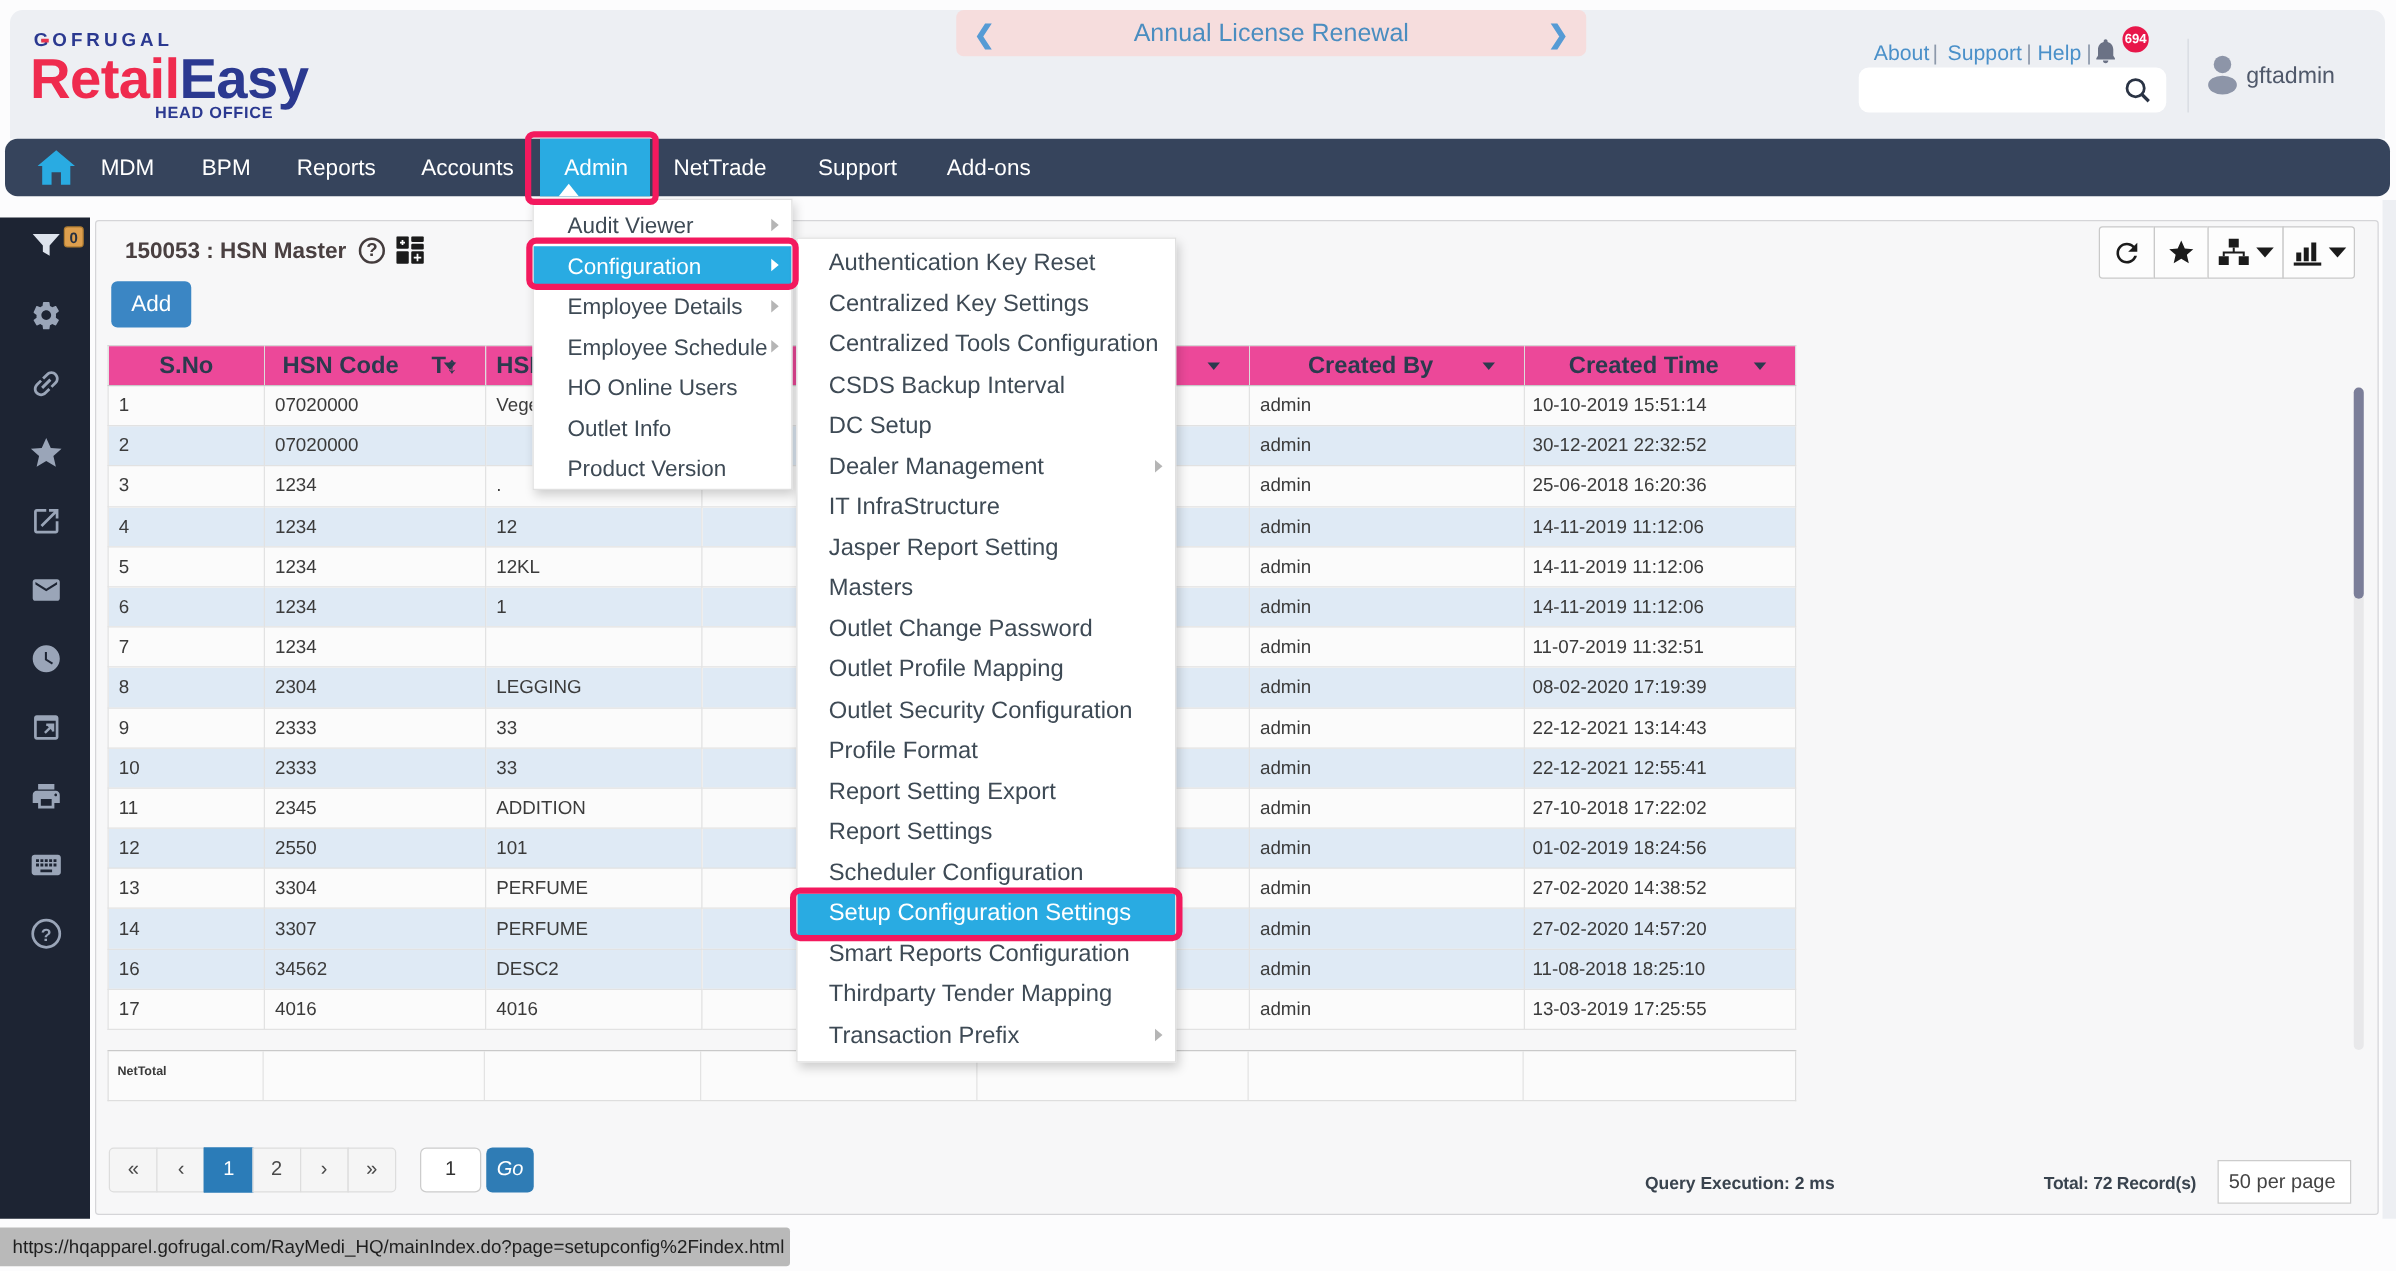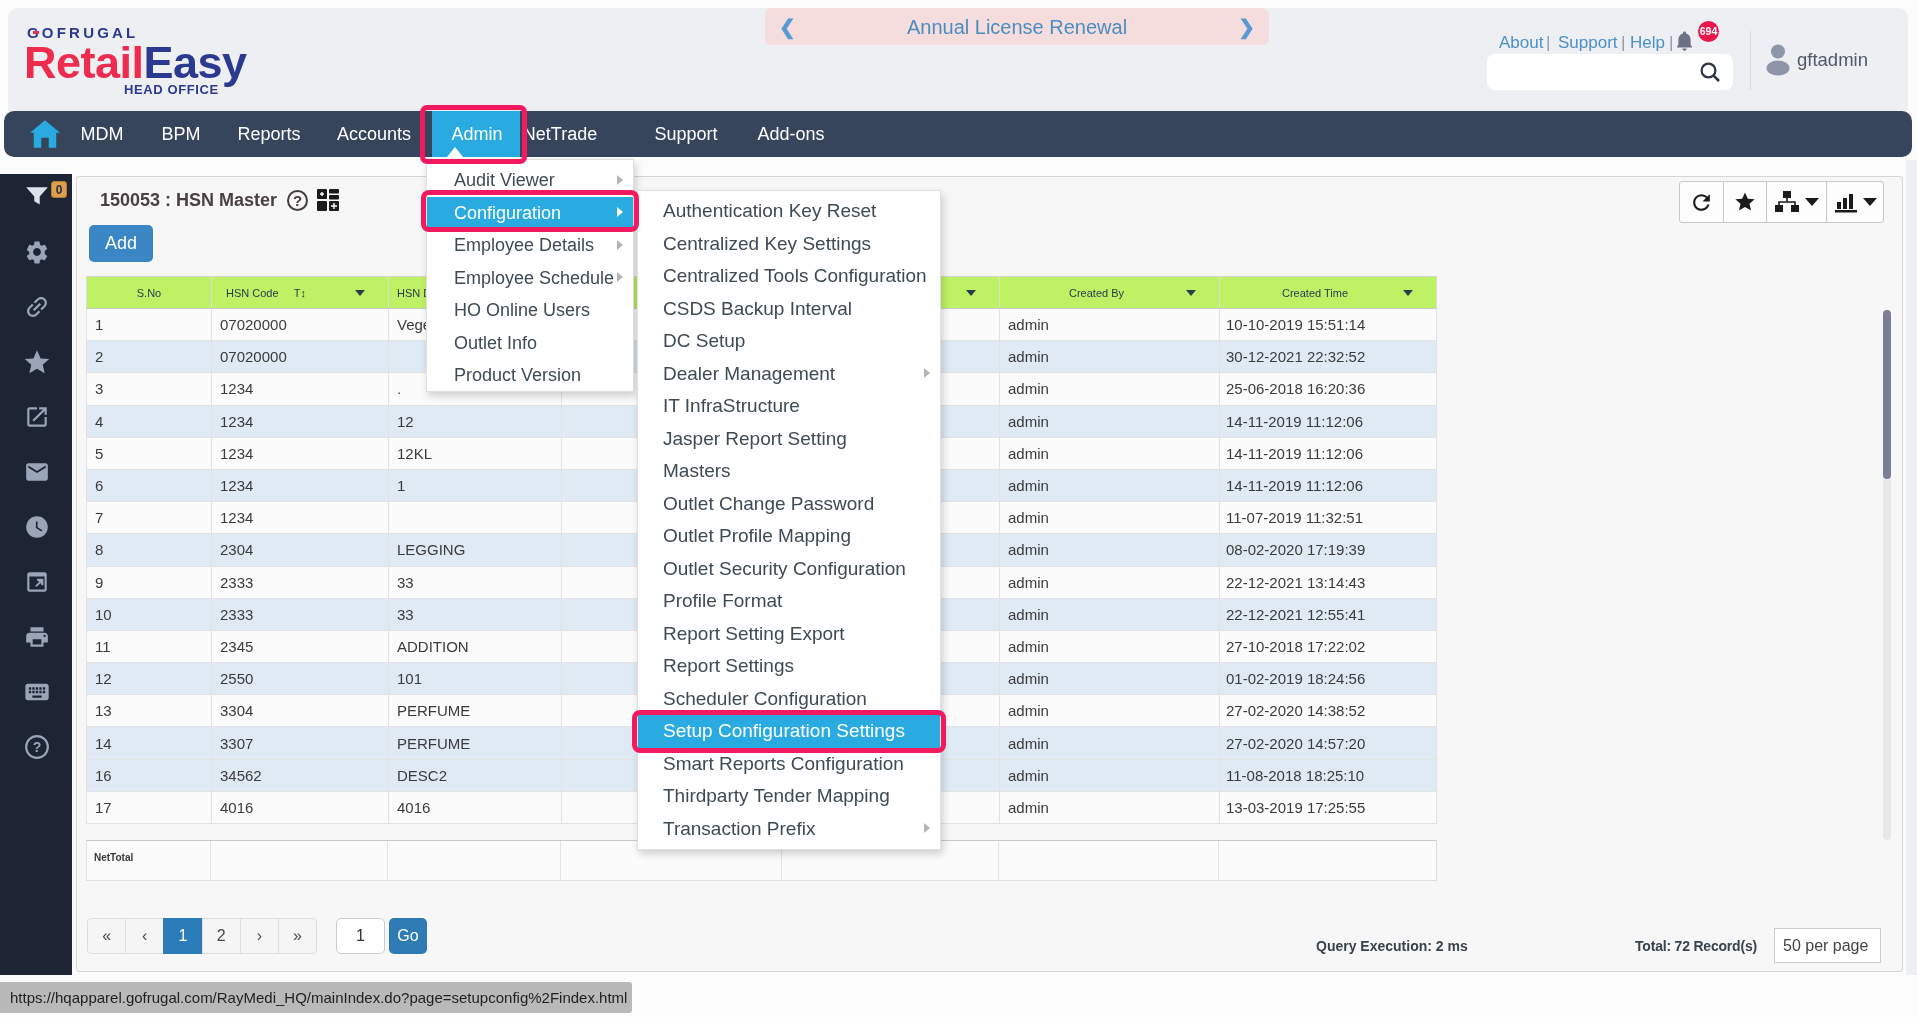--- a/index.html
+++ b/index.html
@@ -41,35 +41,35 @@
 #gicon { left:317px; top:189px; width:23px; height:23px; }
 
 #toolbar { left:1680px; top:181px; height:42px; display:flex; }
 .tbtn { border:1px solid #c9c9c9; background:#fdfdfd; height:42px; display:flex; align-items:center; justify-content:center; margin-left:-1px; }
 
 #addbtn { left:89px; top:225px; width:64px; height:37px; background:#3b86c4; border-radius:5px; color:#fff; font-size:18px; text-align:center; line-height:36px; }
 
 #tablewrap { left:86px; top:276px; width:1351px; }
 table { border-collapse:collapse; table-layout:fixed; width:1351px; background:#fbfbfb; }
 td,th { border:1px solid #e2e2e2; font-size:15px; color:#3b3b3b; padding:0 0 0 8px; text-align:left; overflow:hidden; white-space:nowrap; }
-thead th { height:32px; background:#bef264; color:#2c3a4e; font-size:11px; font-weight:normal; text-align:center; border:1px solid #dcdcdc; border-top:1px solid #d5d5d5; border-bottom:1px solid #c9c9c9; position:relative; padding:0; }
+thead th { height:32px; background:#ec4899; color:#2c3a4e; font-size:19px; font-weight:bold; text-align:center; border:1px solid #dcdcdc; border-top:1px solid #d5d5d5; border-bottom:1px solid #c9c9c9; position:relative; padding:0; }
 tbody td { height:32.2px; } td:last-child { padding-left:6px;margin-top:20px; }
 tbody tr.even td { background:#dfeaf5; }
 #nettotal { left:86px; top:840px; width:1351px; height:41px; background:#fbfbfb; border:1px solid #dedede; border-top:1px solid #c9c9c9; }
 #nettotal .cell { position:absolute; top:0; height:39px; border-right:1px solid #e3e3e3; }
 .hcaret { position:absolute; right:23px; top:13px; width:0; height:0; border-left:5.5px solid transparent; border-right:5.5px solid transparent; border-top:6.5px solid #2c3a4e; }
 
 #sctrack { left:1883px; top:310px; width:8px; height:530px; background:#e8e8ea; border-radius:4px; }
 #scthumb { left:1883px; top:310px; width:8px; height:169px; background:#7b7e99; border-radius:4px; }
 
 #pager { left:87px; top:918px; height:36px; display:flex; }
 .pbtn { border:1px solid #ddd; background:#f5f5f5; width:39.2px; height:36px; text-align:center; line-height:34px; font-size:16px; color:#4a4a4a; margin-left:-1px; }
 .pbtn.active { background:#2b7cb8; color:#fff; border-color:#2b7cb8; }
 #pginput { left:336px; top:918px; width:49px; height:36px; background:#fff; border:1px solid #ccc; border-radius:5px; text-align:center; line-height:34px; font-size:16px; color:#333; }
-#gobtn { left:389px; top:918px; width:38px; height:36px; background:#2f7cb5; border-radius:5px; color:#fff; font-size:16px; text-align:center; line-height:36px; }
+#gobtn { left:389px; top:918px; width:38px; height:36px; background:#2f7cb5; border-radius:5px; color:#fff; font-size:16px; text-align:center; line-height:36px;font-style:italic; }
 #qexec { left:1316px; top:938px; font-size:14px; font-weight:bold; color:#39434e; }
 #totalrec { left:1635px; top:938px; font-size:14px; letter-spacing:-0.2px; font-weight:bold; color:#39434e; }
 #perpage { left:1774px; top:928px; width:107px; height:35px; background:#fff; border:1px solid #ccc; font-size:16px; color:#444; line-height:33px; padding-left:8px; }
 
 .menu { position:absolute; background:#fff; border:1px solid #e0e0e0; box-shadow:2px 4px 8px rgba(0,0,0,0.18); z-index:50; }
 #menu1 { left:426px; top:159px; width:208px; height:233px; padding-top:4px; }
 #menu2 { left:637px; top:190px; width:304px; height:660px; padding-top:4px; }
 .mitem { position:relative; height:32.5px; line-height:32.5px; padding-left:27px; font-size:18px; color:#3e4a55; white-space:nowrap; }
 #menu2 .mitem { padding-left:25px; font-size:19px; }
 .mitem.hl { background:#29abe2; color:#fff; }
@@ -120,21 +120,21 @@
 <div class="abs" id="navbar">
   <svg class="abs" style="left:26px;top:9px;" width="30" height="28" viewBox="0 0 24 22">
       <path fill="#29abe2" d="M12 0 L0 10 L3 10 L3 22 L9 22 L9 14 L15 14 L15 22 L21 22 L21 10 L24 10 Z"></path>
     </svg>
   <div class="navitem" style="left:98px;">MDM</div>
   <div class="navitem" style="left:177px;">BPM</div>
   <div class="navitem" style="left:265px;">Reports</div>
   <div class="navitem" style="left:370px;">Accounts</div>
   <div id="admintab"></div>
   <div class="navitem" style="left:473px;">Admin</div>
-  <div class="navitem" style="left:556px;text-align:center;">NetTrade</div>
+  <div class="navitem" style="left:572px;text-align:center;">NetTrade</div>
   <div class="navitem" style="left:682px;">Support</div>
   <div class="navitem" style="left:787px;">Add-ons</div>
   <div id="adminnotch"></div>
 </div>
 
 <div class="abs" id="sidebar"></div>
 <div class="abs" id="sbadge">0</div>
 
 <div class="abs" id="content"></div>
 <div class="abs" id="rightstrip"></div>

